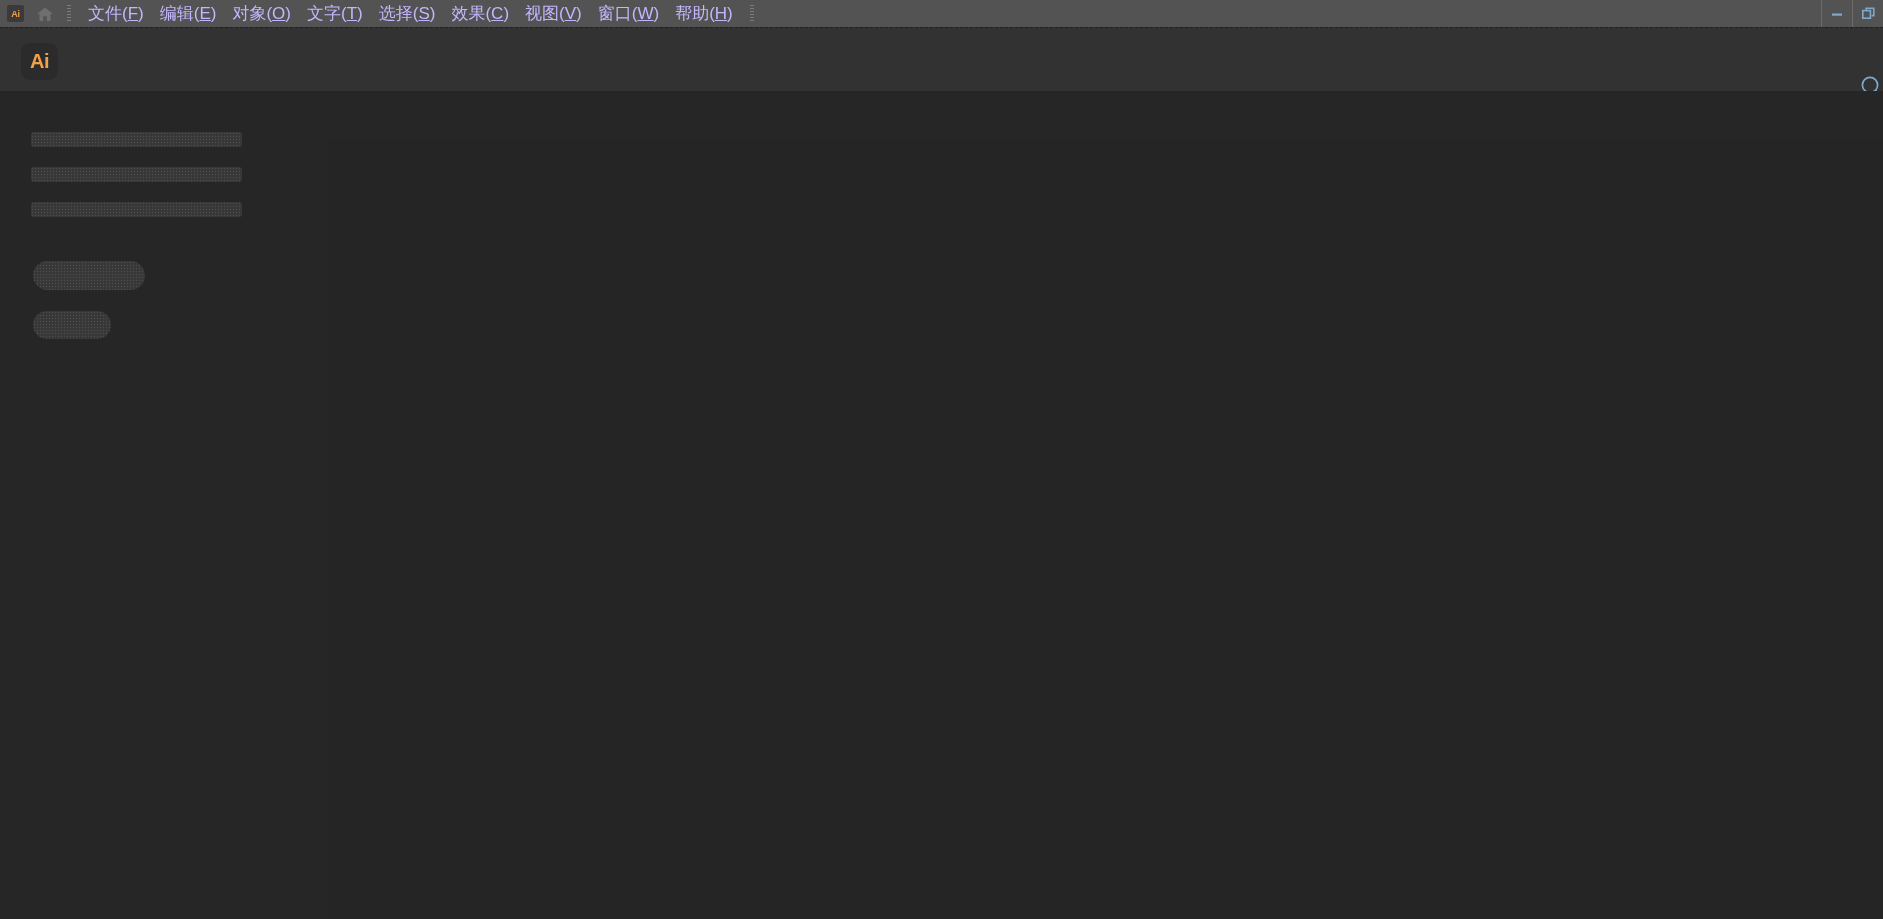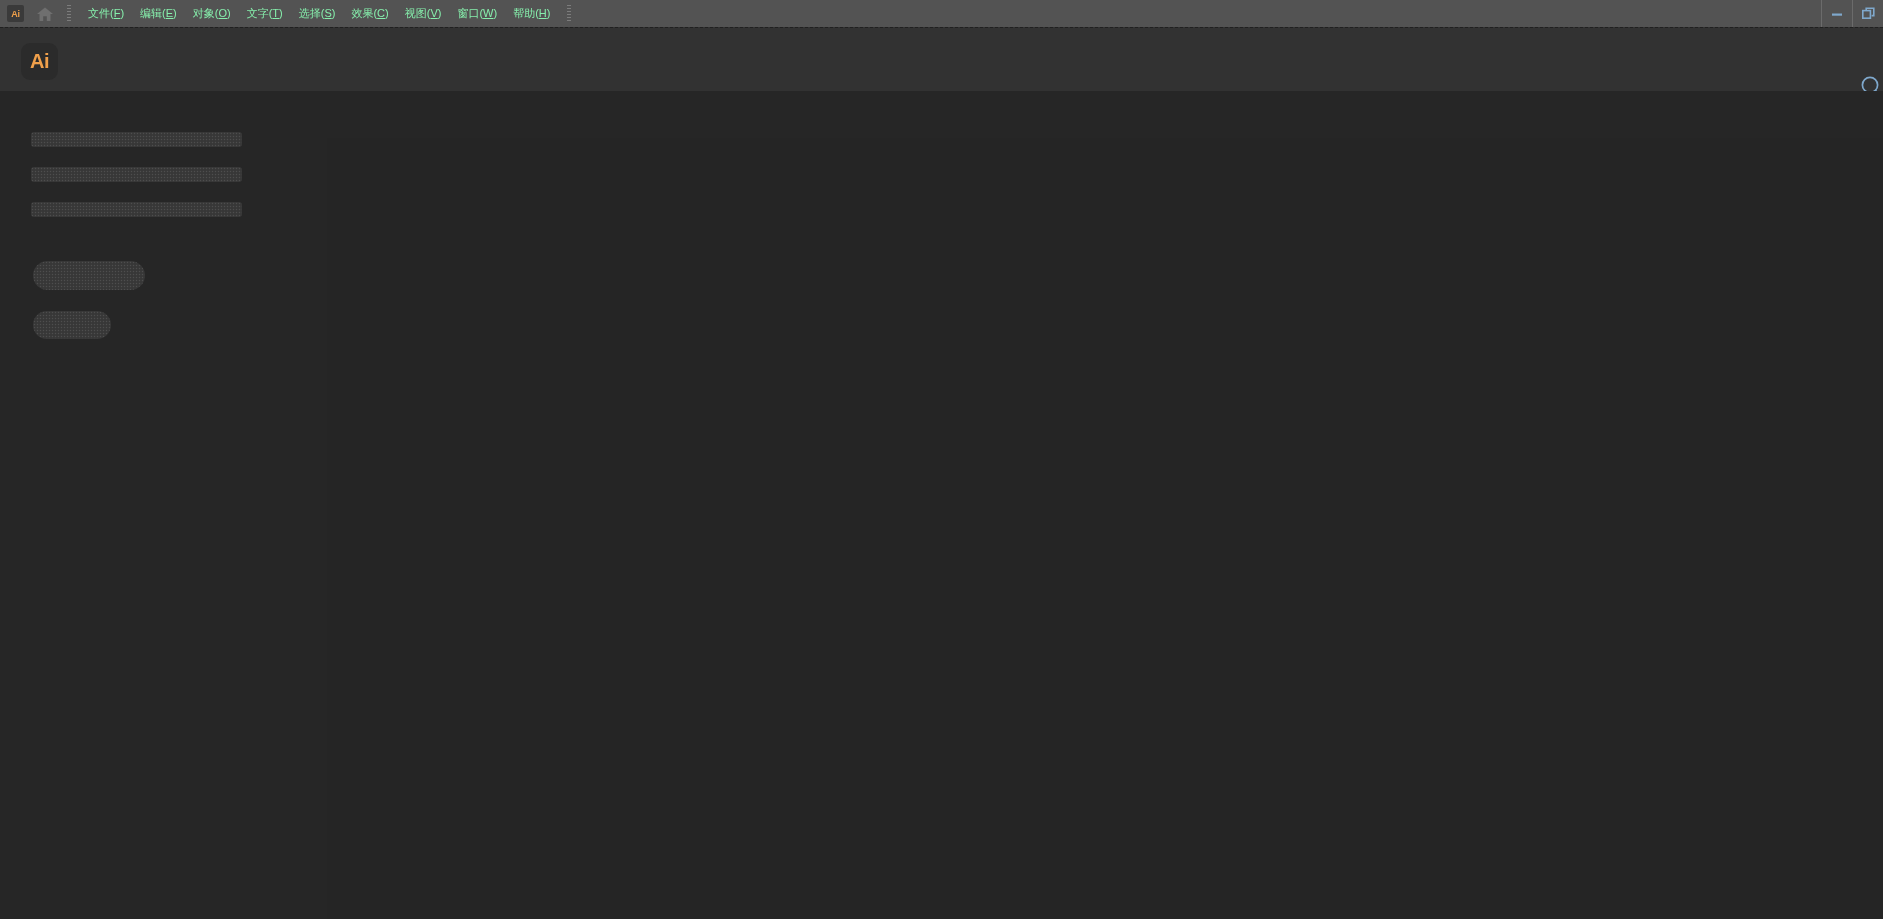--- a/index.html
+++ b/index.html
@@ -62,22 +62,22 @@
     background-size: 2px 3px;
     opacity: .75;
   }
 
   .menubar {
     display: flex;
     align-items: center;
     height: 27px;
   }
   .menu-item {
-    color: #86efac;
-    font-size: 11px;
+    color: #c4b5fd;
+    font-size: 17px;
     padding: 0 8px;
     line-height: 27px;
     white-space: nowrap;
     cursor: default;
   }
   .menu-item u { text-decoration: underline; }
 
   .titlebar-spacer { flex: 1 1 auto; }
 
   .win-controls {

